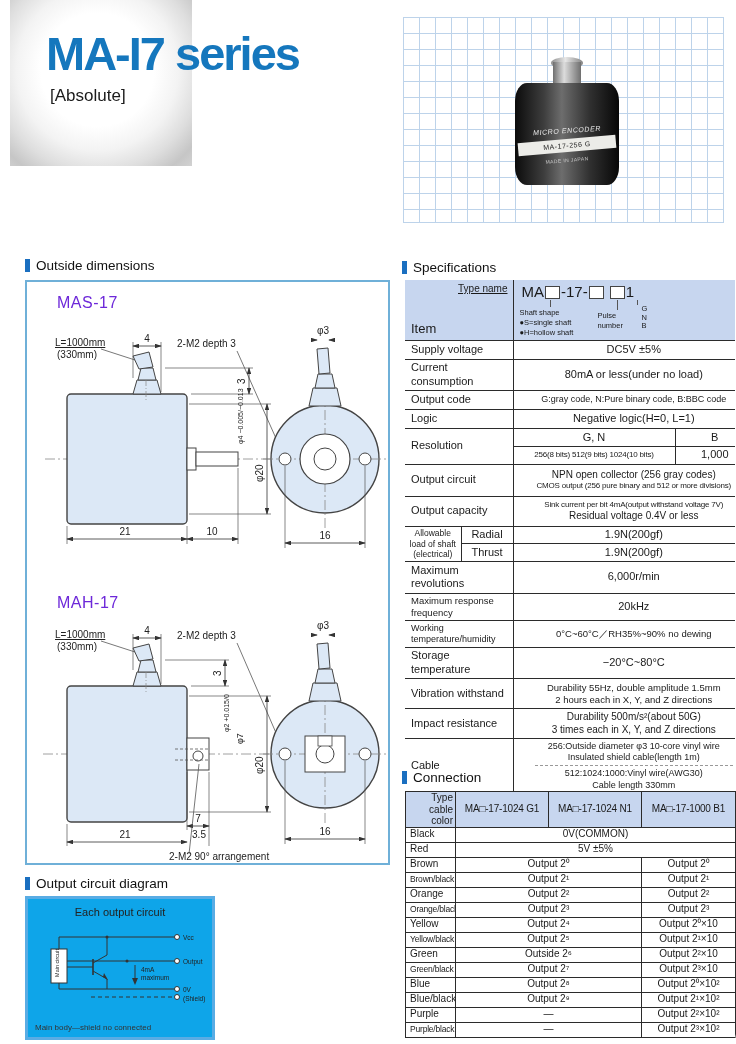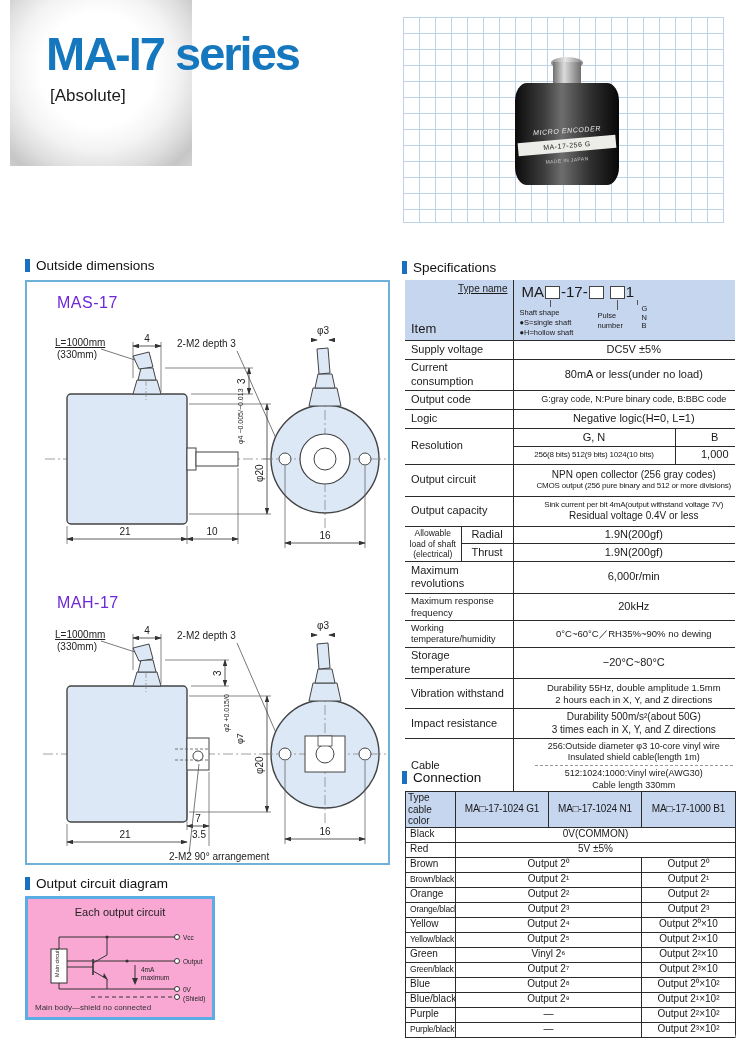--- a/index.html
+++ b/index.html
@@ -30,21 +30,21 @@
     transform:rotate(-5deg); font-size:7px; color:#222; text-align:center; line-height:13px; letter-spacing:.5px; }
   .enc-sub { position:absolute; left:0; top:74px; width:104px; text-align:center; font-size:5px;
     color:#c9c9c9; transform:rotate(-5deg); letter-spacing:.4px; }
 
   
   .sec { position:absolute; font-size:13.5px; color:#111; white-space:nowrap; }
   .bar { display:inline-block; width:5px; height:13px; background:#1a6fc0; margin-right:6px; vertical-align:-2px; }
 
   
   .dimsbox { position:absolute; left:25px; top:280px; width:365px; height:585px; border:2px solid #6fb0d8; background:#fff; }
-  .circbox { position:absolute; left:25px; top:896px; width:190px; height:124px; border:3px solid #59ace4; background:#f9a8d4; }
+  .circbox { position:absolute; left:25px; top:896px; width:190px; height:144px; border:3px solid #59ace4; background:#0ea5e9; }
   .drawname { position:absolute; font-size:16px; color:#6d28d9; letter-spacing:.5px; }
 
   
   table { border-collapse:collapse; table-layout:fixed; }
   td { border:1px solid #2b2b2b; padding:1.5px 2px; text-align:center; vertical-align:middle;
        font-size:11px; line-height:1.25; overflow:hidden; }
 
   
   .spec { position:absolute; left:405px; top:280px; width:330px; }
   .spec tr td:first-child { border-left:none; }
@@ -66,21 +66,21 @@
   .cbox.sp { margin-left:5px; }
   .stub { position:absolute; width:0; border-left:1px solid #555; }
   .note { position:absolute; font-size:7.5px; line-height:1.3; text-align:left; }
 
   
   .conn { position:absolute; left:405px; top:791px; width:330px; }
   .conn td { height:15px; font-size:10px; padding:0 2px; }
   .conn td.hd { background:#c7d6ef; height:24px; }
   .conn td.clr { text-align:left; padding-left:4px; }
   .conn .small { font-size:8.5px; letter-spacing:-.2px; }
-  .typecol { font-size:8px; line-height:1.15; text-align:left; padding-left:3px; }
+  .typecol { font-size:8px; line-height:1.15; text-align:right; padding-left:3px; }
   .mdl { font-size:9.5px; letter-spacing:-.2px; }
 
   
   .circ-title { position:absolute; left:0; top:7px; width:100%; text-align:center; font-size:11px; color:#222; }
   .circ-cap { position:absolute; left:7px; bottom:5px; font-size:8px; color:#333; }
 
   svg text { font-family:"Liberation Sans", sans-serif; fill:#222; }
 </style>
 </head>
 <body>
@@ -456,21 +456,21 @@
       <td colspan="2">Output 2⁴</td>
           <td>Output 2⁰×10</td>
         </tr>
     <tr>
           <td class="clr small">Yellow/black</td>
       <td colspan="2">Output 2⁵</td>
           <td>Output 2¹×10</td>
         </tr>
     <tr>
           <td class="clr">Green</td>
-      <td colspan="2">Vinyl 2⁶</td>
+      <td colspan="2">Outside 2⁶</td>
           <td>Output 2²×10</td>
         </tr>
     <tr>
           <td class="clr small">Green/black</td>
       <td colspan="2">Output 2⁷</td>
           <td>Output 2³×10</td>
         </tr>
     <tr>
           <td class="clr">Blue</td>
       <td colspan="2">Output 2⁸</td>

